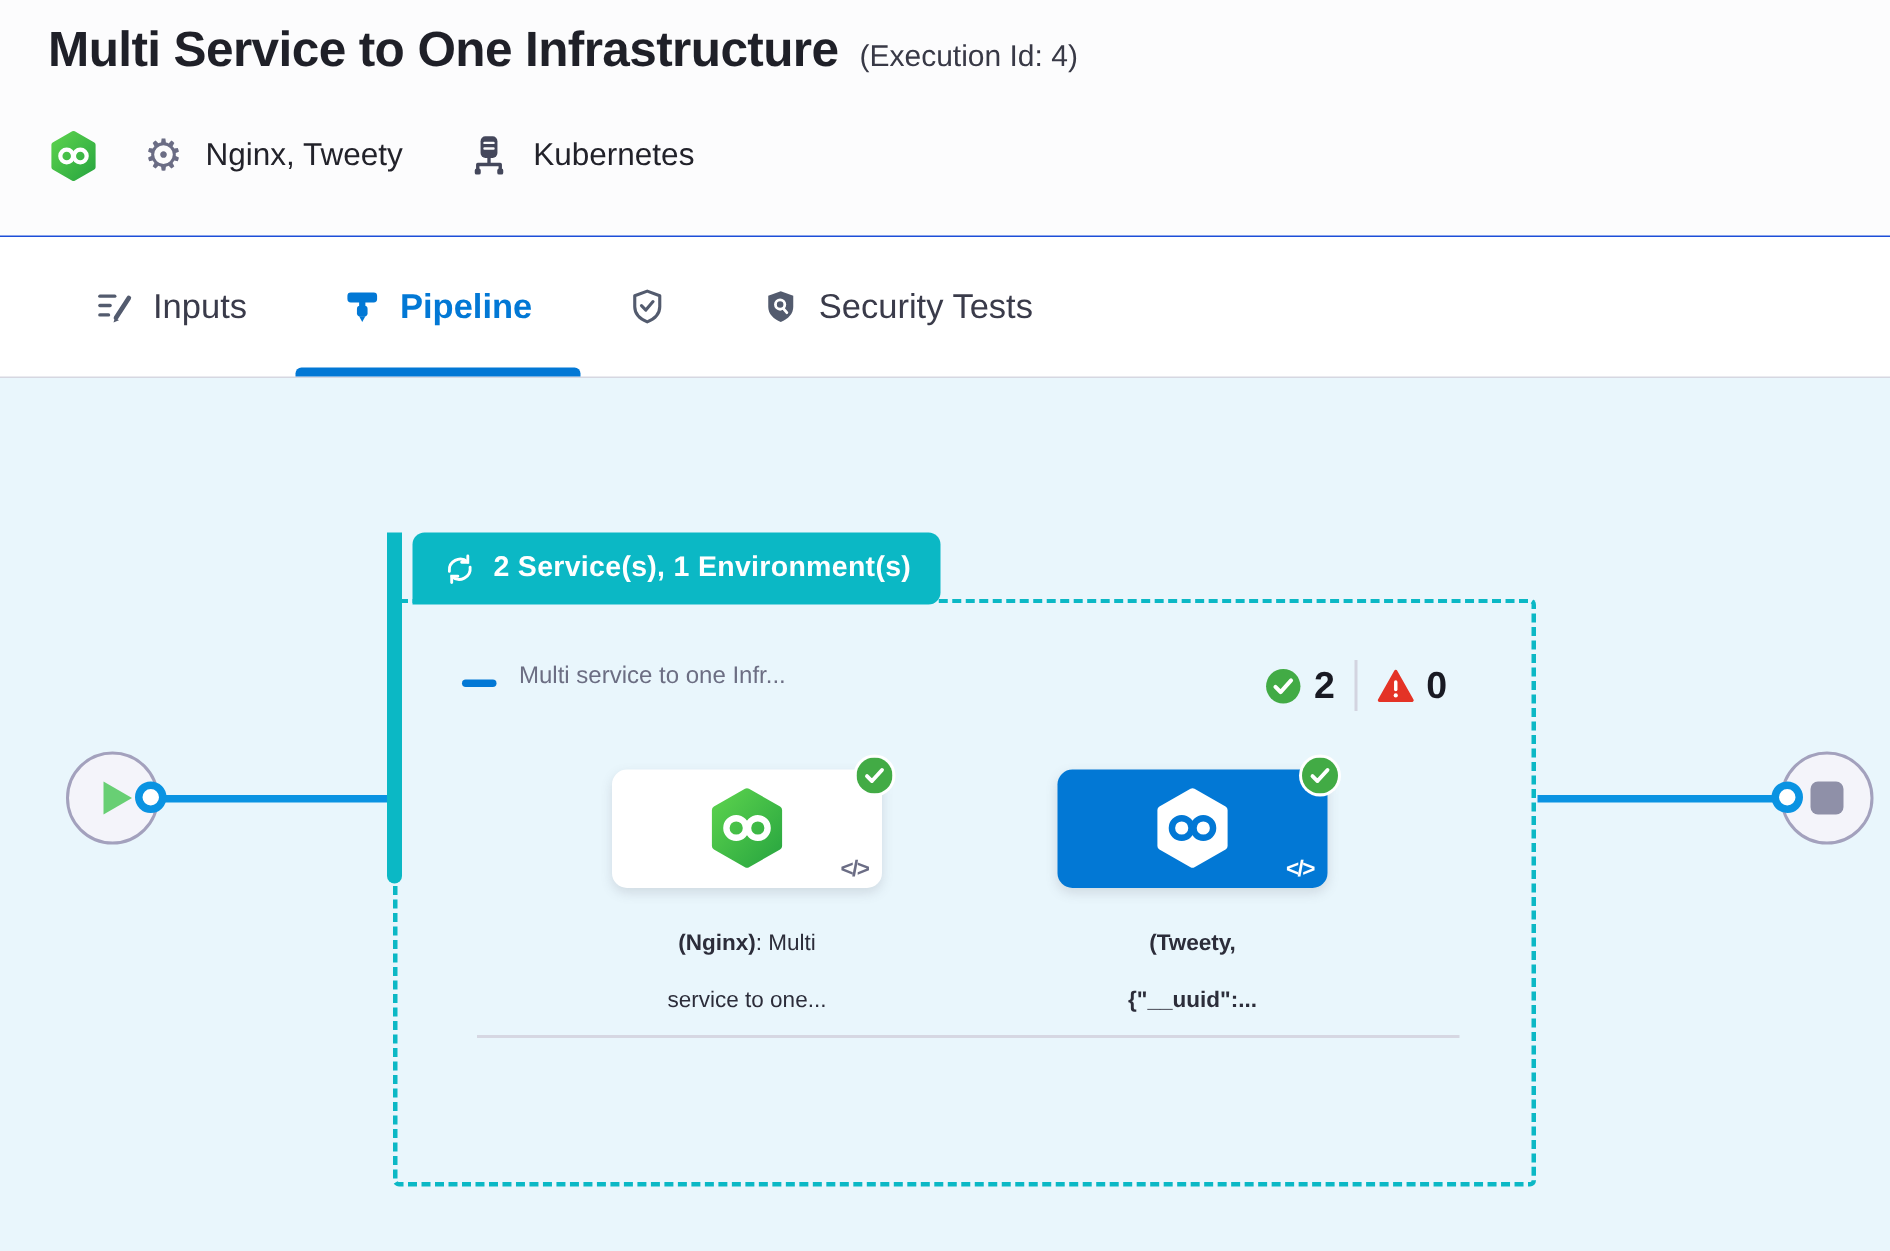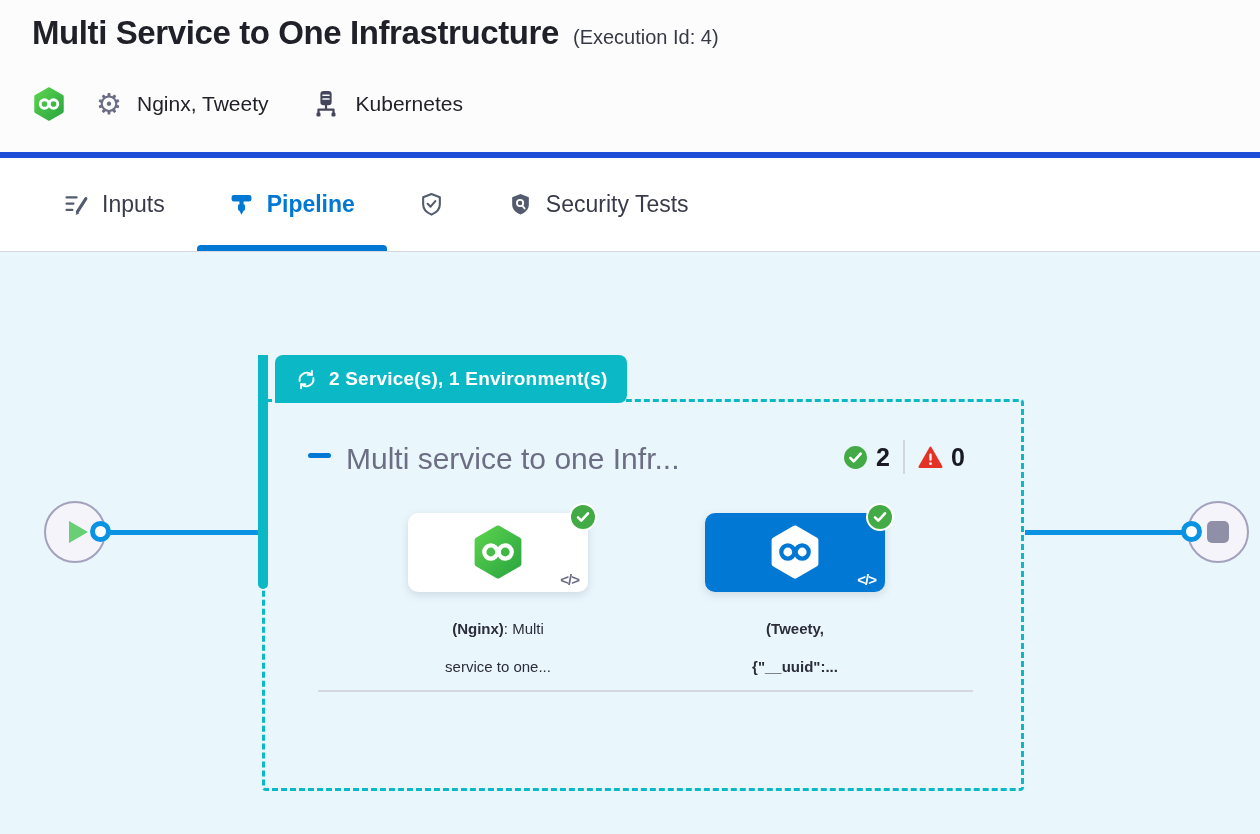--- a/index.html
+++ b/index.html
@@ -1,21 +1,21 @@
 <!DOCTYPE html>
 <html style="--accent-blue: #0278d5; --teal: #0bb8c5; --connector-blue: #0a93e2; --success-green: #42ab45; --error-red: #e43326; --canvas-bg: #e9f6fc;"><head>
 <meta charset="utf-8">
 <style>
   html,body{margin:0;padding:0;background:#fff;}
   .app{position:relative;width:1260px;height:834px;overflow:hidden;
        font-family:"Liberation Sans","DejaVu Sans",sans-serif;color:#22222a;}
 
   
   .exec-header{position:absolute;left:0;top:0;width:1260px;height:158px;
-               background:#fcfcfd;border-bottom:6px solid #1d4ed8;box-sizing:border-box;}
+               background:#fcfcfd;border-bottom:1px solid #1d4ed8;box-sizing:border-box;}
   .page-title{position:absolute;left:32px;top:14px;margin:0;font-size:33px;font-weight:700;
               letter-spacing:-0.4px;color:#1f2028;white-space:nowrap;}
   .exec-id{font-size:20px;font-weight:400;color:#383946;margin-left:14px;letter-spacing:0;}
   .meta-row{position:absolute;left:32px;top:84px;height:40px;display:flex;align-items:center;}
   .meta-row .logo{width:34px;height:34px;display:inline-flex;}
   .meta-row .gear{font-size:29px;color:#6b6d85;margin-left:30px;line-height:1;}
   .meta-text{font-size:21px;color:#22222a;margin-left:15px;white-space:nowrap;}
   .infra-ic{width:30px;height:30px;display:inline-flex;margin-left:42px;}
 
   
@@ -55,21 +55,21 @@
               align-items:center;gap:11px;padding:2px 20px;background:var(--teal,#0bb8c5);
               border-radius:8px 8px 8px 0;z-index:5;}
   .group-chip .loop{width:23px;height:23px;display:inline-flex;}
   .chip-label{color:#fff;font-size:19px;font-weight:700;white-space:nowrap;letter-spacing:0.2px;}
 
   .stage-box{position:absolute;left:262px;top:147px;width:762px;height:392px;box-sizing:border-box;
              border:3px dashed var(--teal,#0bb8c5);border-radius:4px;z-index:2;}
 
   .collapse-btn{position:absolute;left:308px;top:201px;width:23px;height:5px;border-radius:3px;
                 background:var(--accent-blue,#0278d5);z-index:5;cursor:pointer;}
-  .stage-title{position:absolute;left:346px;top:190px;font-size:30px;color:#6c6e83;
+  .stage-title{position:absolute;left:346px;top:190px;font-size:16px;color:#6c6e83;
                white-space:nowrap;z-index:5;}
   .stage-status{position:absolute;left:843px;top:188px;display:flex;align-items:center;
                 gap:8px;z-index:5;}
   .stage-status .st-ic{width:25px;height:25px;display:inline-flex;}
   .count{font-size:25px;font-weight:700;color:#191a23;}
   .vdiv{width:2px;height:34px;background:#d3d4e0;margin:0 5px;}
 
   .svc-card{position:absolute;top:261px;width:180px;height:79px;border-radius:10px;z-index:5;
             box-shadow:0 3px 8px rgba(96,97,112,0.18);cursor:pointer;}
   .svc-card.white{left:408px;background:#ffffff;}

